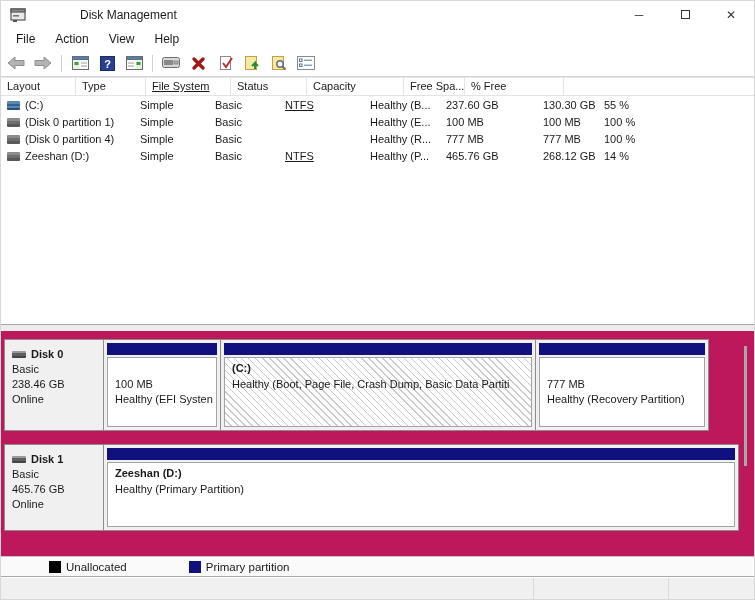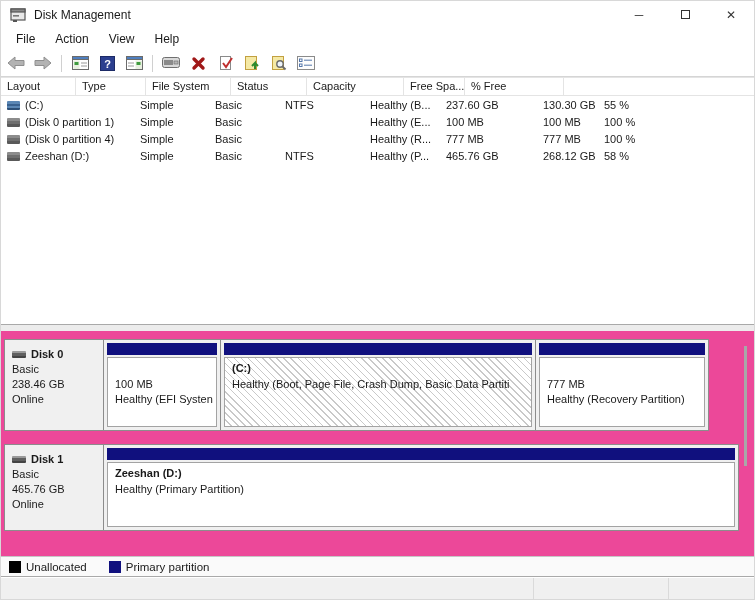--- a/index.html
+++ b/index.html
@@ -2,21 +2,21 @@
 <html><head>
 <meta charset="utf-8">
 <style>
   * { box-sizing: border-box; margin: 0; padding: 0; }
   html,body { background:#fff; }
   body { font-family:"Liberation Sans", sans-serif; }
   .window{ width:755px; height:600px; background:#fff; border:1px solid #d8d8d8;
            display:flex; flex-direction:column; overflow:hidden; }
 
   
-  .titlebar{ height:27px; display:flex; align-items:center; flex:none; }
+  .titlebar{ height:27px; display:flex; align-items:center; flex:none;gap:46px; }
   .title-icon{ margin:0 8px 0 9px; width:16px; height:14px; flex:none; }
   .title-text{ font-size:12px; color:#1a1a1a; }
   .win-controls{ margin-left:auto; display:flex; height:100%; }
   .win-btn{ width:46px; display:flex; align-items:center; justify-content:center;
             font-size:12px; color:#333; cursor:default; }
   .win-btn.max span{ display:block; width:9px; height:9px; border:1px solid #333; }
 
   
   .menubar{ height:22px; display:flex; align-items:center; padding-left:5px; flex:none; }
   .menu-item{ font-size:12px; color:#1a1a1a; padding:2px 10px; }
@@ -26,34 +26,34 @@
             border-bottom:1px solid #d5d5d5; flex:none; }
   .tb-btn{ width:20px; height:20px; display:flex; align-items:center; justify-content:center; }
   .tb-sep{ width:1px; height:17px; background:#d0d0d0; margin:0 1px; }
 
   
   .vol-table{ flex:none; font-size:11px; color:#1a1a1a; }
   .thead{ display:flex; height:19px; border-top:1px solid #e4e4e4; border-bottom:1px solid #e4e4e4; }
   .th{ padding:2px 0 0 6px; border-right:1px solid #e4e4e4; overflow:hidden; white-space:nowrap; }
   .tr{ display:flex; height:17px; align-items:center; }
   .td{ padding-left:6px; overflow:hidden; white-space:nowrap; }
-  .c-vol{width:133px;} .c-lay{width:75px;} .c-typ{width:70px;} .c-fs{width:85px;}
+  .c-vol{width:133px;} .c-lay{width:75px;} .c-typ{width:70px;} .c-fs{width:85px;text-decoration:underline;}
   .c-st{width:76px;} .c-cap{width:97px;} .c-free{width:61px;} .c-pct{width:99px;}
   .c-rest{flex:1; border-right:none;}
   .vol-icon{ display:inline-block; width:13px; height:9px; border-radius:1px;
              margin-right:5px; vertical-align:-1px; }
   .vol-icon.blue{ background:linear-gradient(#5b87b5 0 3px,#39618f 3px 5px,#5b87b5 5px 7px,#2c4f77 7px 9px); }
   .vol-icon.gray{ background:linear-gradient(#8c8c8c 0 3px,#6f6f6f 3px 6px,#595959 6px 9px); }
   .list-filler{ flex:none; height:160px; background:#fff; }
 
   
   .splitter{ flex:none; height:7px; background:#ececec; border-top:1px solid #a9a9a9; }
 
   
-  .graphic{ flex:1; background:#ec4899; position:relative; padding:8px 0 0 3px; overflow:hidden; }
+  .graphic{ flex:1; background:#be185d; position:relative; padding:8px 0 0 3px; overflow:hidden; }
   .disk-row{ border:1px solid #8c8c8c; display:flex; background:#f0f0f0; }
   .disk-row.d0{ width:705px; height:92px; }
   .disk-row.d1{ width:735px; height:87px; margin-top:13px; }
   .disk-label{ width:99px; flex:none; border-right:1px solid #8c8c8c; padding:7px 0 0 7px;
                font-size:11px; line-height:15px; color:#1a1a1a; }
   .disk-label .dname{ font-weight:bold; display:flex; align-items:center; gap:5px; }
   .disk-icon{ display:inline-block; width:14px; height:7px;
               background:linear-gradient(#9a9a9a 0 2px,#5f5f5f 2px 5px,#444 5px 7px); border-radius:1px; }
   .partitions{ display:flex; flex:1; min-width:0; }
   .partition{ border-right:1px solid #8c8c8c; padding:2px; display:flex; flex-direction:column; min-width:0; }
@@ -66,21 +66,21 @@
               overflow:hidden; white-space:nowrap; display:flex; flex-direction:column; }
   .part-body.center{ justify-content:center; padding-top:0; }
   .part-body.hatch{ background:repeating-linear-gradient(45deg,#ffffff 0 4px,#c9c9c9 4px 5px); }
   .ptitle{ font-weight:bold; }
   .vscroll{ position:absolute; right:7px; top:15px; width:3px; height:120px; background:#a8a8a8; }
 
   
   .legend{ flex:none; height:21px; background:#fafafa; border-top:1px solid #c6c6c6;
            border-bottom:1px solid #a9a9a9; display:flex; align-items:center;
            padding-left:8px; gap:8px; font-size:11.5px; color:#1a1a1a; }
-  .legend .item{ display:flex; align-items:center; gap:5px; margin-right:14px; }
+  .legend .item{ display:flex; align-items:center; gap:5px; margin-right:14px;margin-left:40px; }
   .swatch{ width:12px; height:12px; display:inline-block; }
   .swatch.unalloc{ background:#000000; }
   .swatch.primary{ background:#10107E; }
 
   
   .statusbar{ flex:none; height:22px; background:#f0f0f0; border-top:1px solid #fff;
               display:flex; }
   .sb-pane1{ width:533px; border-right:1px solid #dadada; }
   .sb-pane2{ width:135px; border-right:1px solid #dadada; }
   .sb-pane3{ flex:1; }
@@ -238,21 +238,21 @@
       <div class="td c-pct">100 %</div>
     </div>
     <div class="tr">
       <div class="td c-vol"><span class="vol-icon gray"></span><span>Zeeshan (D:)</span></div>
       <div class="td c-lay">Simple</div>
       <div class="td c-typ">Basic</div>
       <div class="td c-fs">NTFS</div>
       <div class="td c-st">Healthy (P...</div>
       <div class="td c-cap">465.76 GB</div>
       <div class="td c-free">268.12 GB</div>
-      <div class="td c-pct">58 %</div>
+      <div class="td c-pct">14 %</div>
     </div>
     <div class="list-filler"></div>
   </div>
 
   <div class="splitter"></div>
 
   <div class="graphic">
 
     <div class="disk-row d0">
       <div class="disk-label">

